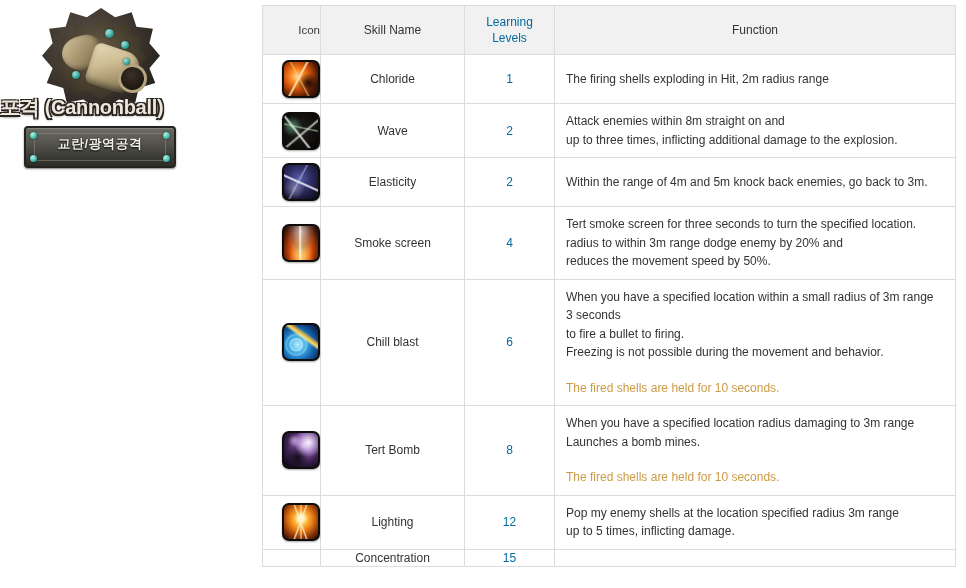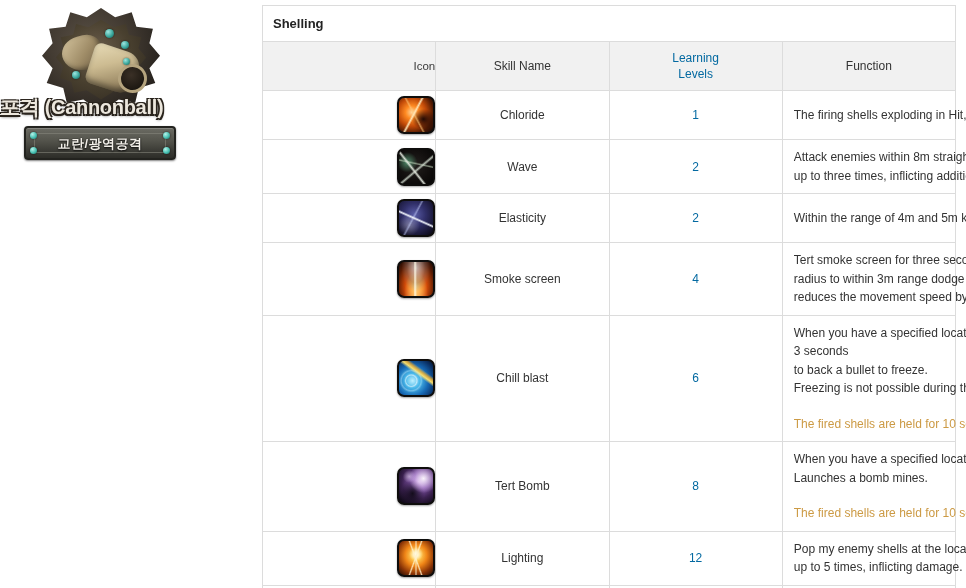--- a/index.html
+++ b/index.html
@@ -106,21 +106,21 @@
       0 2px 3px rgba(0,0,0,.65);
     white-space: nowrap;
     letter-spacing: -0.3px;
   }
 
   #class-banner {
     position: absolute;
     left: 24px;
     top: 126px;
     width: 152px;
-    height: 34px;
+    height: 42px;
     border-radius: 4px;
     background: linear-gradient(180deg, #6b6b63 0%, #55554d 40%, #3e3e38 72%, #2d2d28 100%);
     border: 2px solid #23231f;
     box-shadow: inset 0 1px 0 rgba(255,255,255,.18), 0 1px 2px rgba(0,0,0,.5);
     box-sizing: border-box;
   }
   #class-banner .inner-frame {
     position: absolute;
     left: 8px; top: 5px; right: 8px; bottom: 5px;
     border: 1px solid #8a8a80;
@@ -293,23 +293,20 @@
     <div class="banner-gem bg-bl"></div>
     <div class="banner-gem bg-br"></div>
     <div class="banner-text">교란/광역공격</div>
   </div>
 
 </div>
 
 <div id="skill-table-wrap">
   <table id="skill-table">
     <tbody>
-      <tr>
-        <td class="title-cell" colspan="4">Shelling</td>
-      </tr>
       <tr>
         <td class="col-head cell-icon">Icon</td>
         <td class="col-head cell-name">Skill Name</td>
         <td class="col-head cell-level">
           <span>Learning</span><br>
           <span>Levels</span>
         </td>
         <td class="col-head cell-func" style="text-align:center;padding:8px 10px !important;">Function</td>
       </tr>
     <tr>
@@ -347,21 +344,21 @@
             <div class="func-line">reduces the movement speed by 50%.</div>
           </td>
         </tr>
         <tr>
           <td class="cell-icon"><span class="skill-icon ic-chill"><span class="fx"></span></span></td>
           <td class="cell-name">Chill blast</td>
           <td class="cell-level">6</td>
           <td class="cell-func">
             <div class="func-line">When you have a specified location within a small radius of 3m range</div>
             <div class="func-line">3 seconds</div>
-            <div class="func-line">to back a bullet to freeze.</div>
+            <div class="func-line">to fire a bullet to firing.</div>
             <div class="func-line">Freezing is not possible during the movement and behavior.</div>
             <div class="func-line func-note" style="color: rgb(204, 154, 68);">The fired shells are held for 10 seconds.</div>
           </td>
         </tr>
         <tr>
           <td class="cell-icon"><span class="skill-icon ic-mine"><span class="fx"></span></span></td>
           <td class="cell-name">Tert Bomb</td>
           <td class="cell-level">8</td>
           <td class="cell-func">
             <div class="func-line">When you have a specified location radius damaging to 3m range</div>

